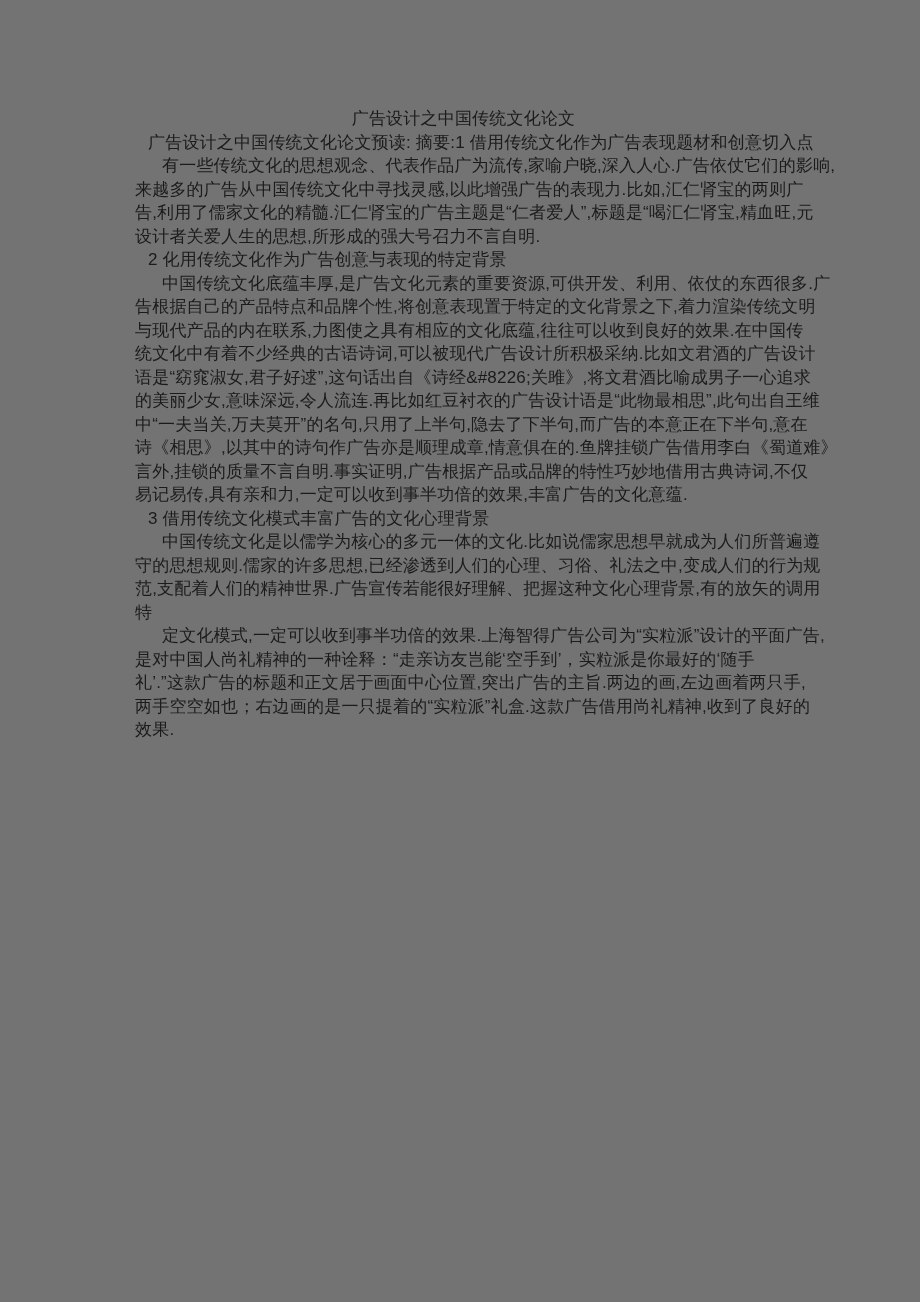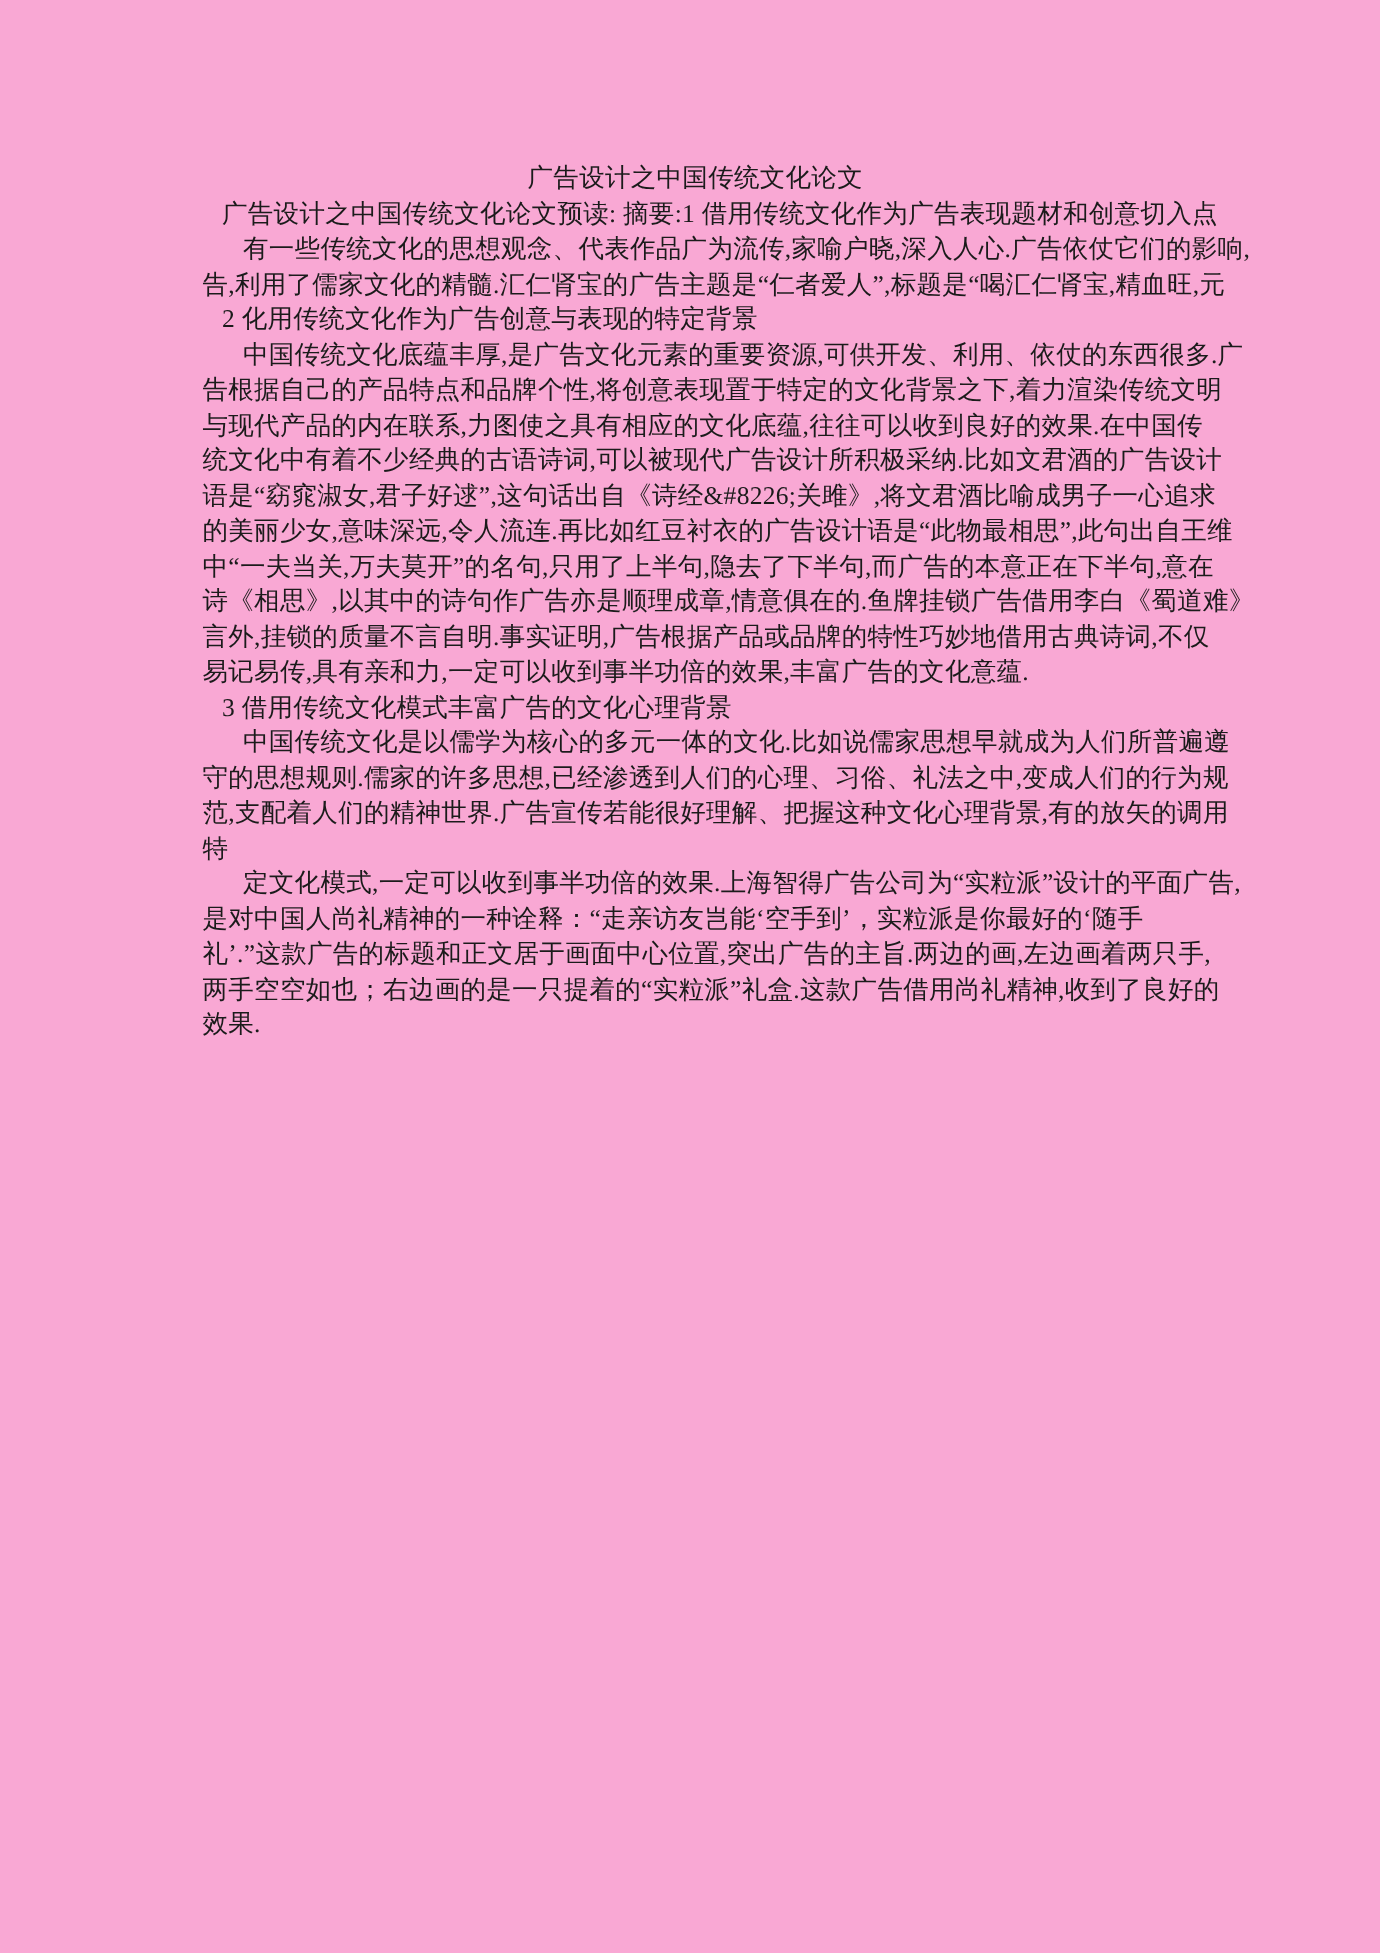--- a/index.html
+++ b/index.html
@@ -4,23 +4,23 @@
 <style>
   html, body {
     margin: 0;
     padding: 0;
     background: #ffffff;
   }
   .page {
     position: relative;
     width: 920px;
     height: 1302px;
-    background: #f9a8d4;
+    background: #737373;
     overflow: hidden;
-    font-family: Liberation Serif, serif;
+    font-family: Liberation Sans, sans-serif;
   }
   .text-block {
     position: absolute;
     left: 135px;
     top: 107px;
     width: 657px;
     font-size: 17px;
     line-height: 23.5px;
     color: #1b1b1b;
     letter-spacing: 0.2px;
@@ -38,21 +38,23 @@
 </style>
 </head>
 <body>
 
 <div class="page">
   <div class="text-block">
     <div class="doc-line align-center">广告设计之中国传统文化论文</div>
     <div id="body-lines">
         <div class="doc-line indent-1">广告设计之中国传统文化论文预读: 摘要:1 借用传统文化作为广告表现题材和创意切入点</div>
         <div class="doc-line indent-2">有一些传统文化的思想观念、代表作品广为流传,家喻户晓,深入人心.广告依仗它们的影响,</div>
+        <div class="doc-line">来越多的广告从中国传统文化中寻找灵感,以此增强广告的表现力.比如,汇仁肾宝的两则广</div>
         <div class="doc-line">告,利用了儒家文化的精髓.汇仁肾宝的广告主题是“仁者爱人”,标题是“喝汇仁肾宝,精血旺,元</div>
+        <div class="doc-line">设计者关爱人生的思想,所形成的强大号召力不言自明.</div>
         <div class="doc-line indent-1">2 化用传统文化作为广告创意与表现的特定背景</div>
         <div class="doc-line indent-2">中国传统文化底蕴丰厚,是广告文化元素的重要资源,可供开发、利用、依仗的东西很多.广</div>
         <div class="doc-line">告根据自己的产品特点和品牌个性,将创意表现置于特定的文化背景之下,着力渲染传统文明</div>
         <div class="doc-line">与现代产品的内在联系,力图使之具有相应的文化底蕴,往往可以收到良好的效果.在中国传</div>
         <div class="doc-line">统文化中有着不少经典的古语诗词,可以被现代广告设计所积极采纳.比如文君酒的广告设计</div>
         <div class="doc-line">语是“窈窕淑女,君子好逑”,这句话出自《诗经&amp;#8226;关雎》,将文君酒比喻成男子一心追求</div>
         <div class="doc-line">的美丽少女,意味深远,令人流连.再比如红豆衬衣的广告设计语是“此物最相思”,此句出自王维</div>
         <div class="doc-line">中“一夫当关,万夫莫开”的名句,只用了上半句,隐去了下半句,而广告的本意正在下半句,意在</div>
         <div class="doc-line">诗《相思》,以其中的诗句作广告亦是顺理成章,情意俱在的.鱼牌挂锁广告借用李白《蜀道难》</div>
         <div class="doc-line">言外,挂锁的质量不言自明.事实证明,广告根据产品或品牌的特性巧妙地借用古典诗词,不仅</div>

